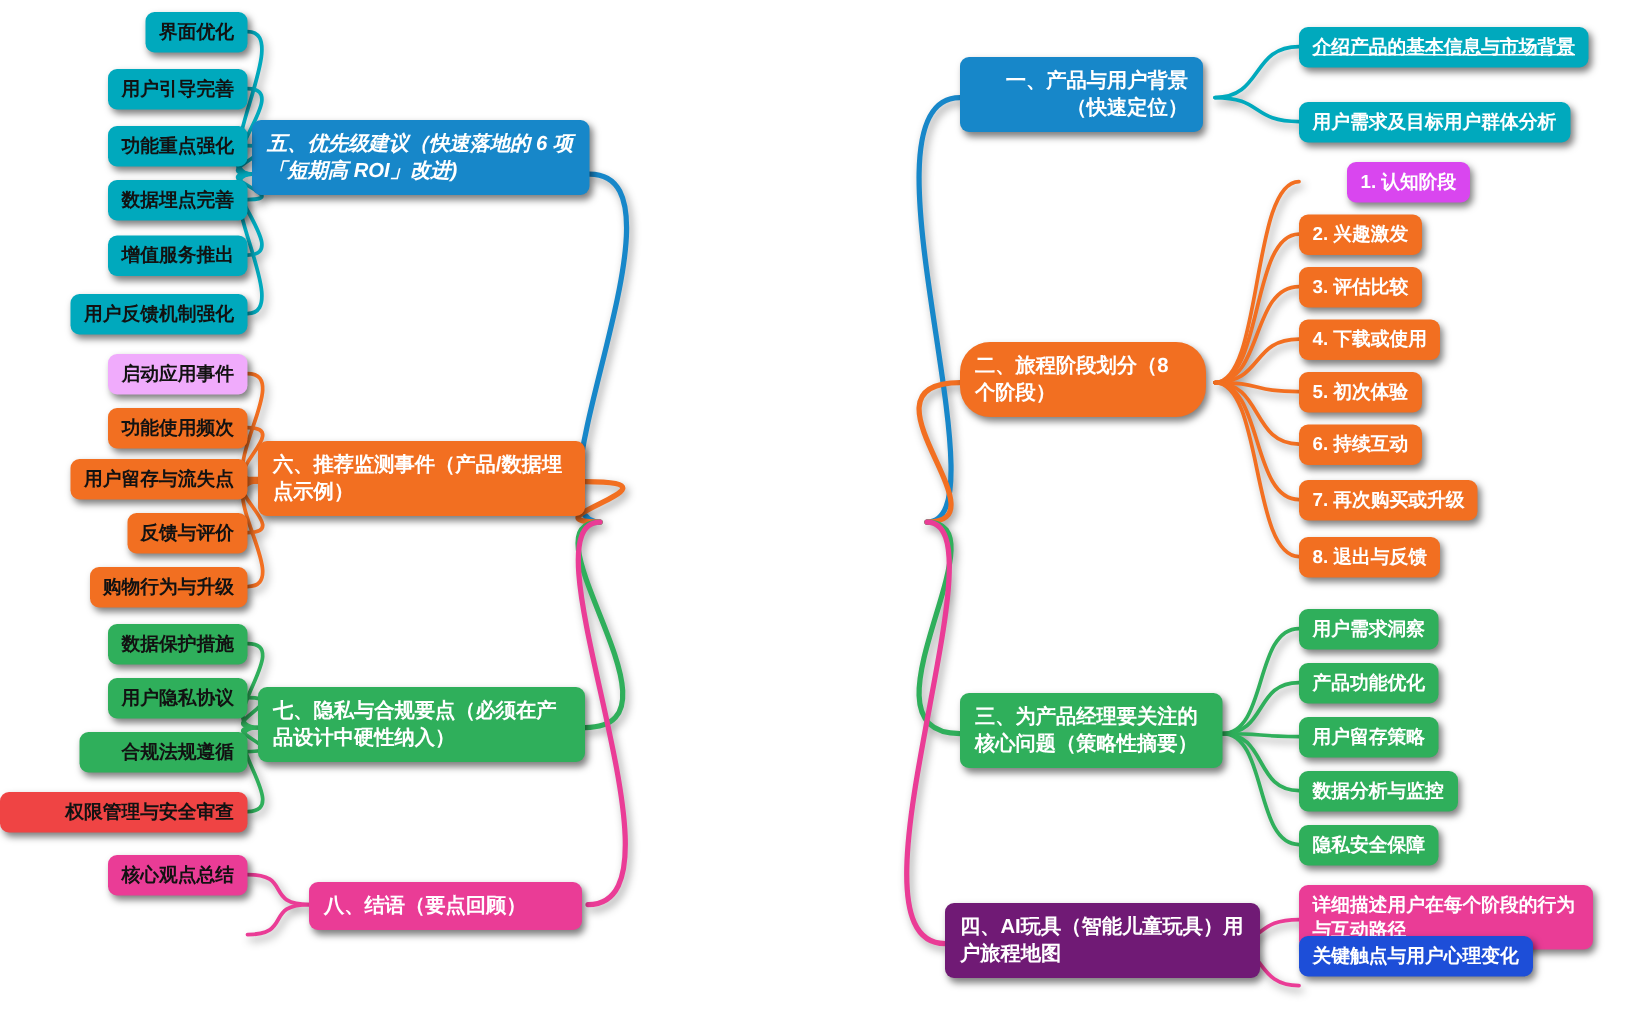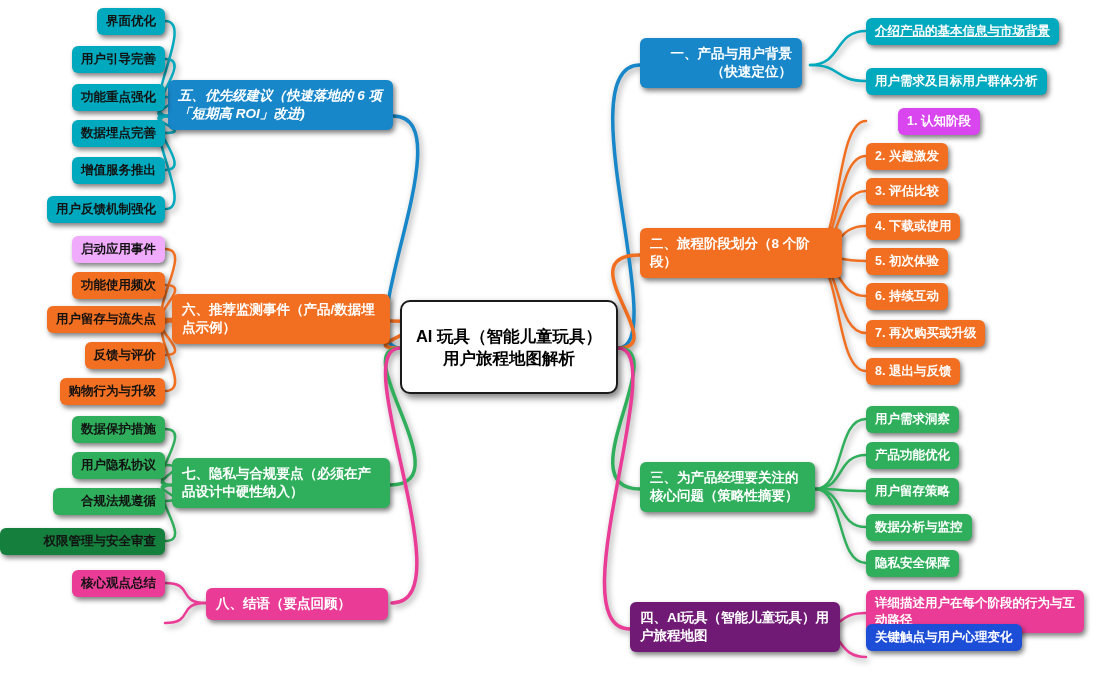--- a/index.html
+++ b/index.html
@@ -97,45 +97,44 @@
 
     <path class="lw2" d="M172,485 C140,485 197,429 165,429" stroke="#2FAF5B"></path>
     <path class="lw2" d="M172,485 C140,485 197,465 165,465" stroke="#2FAF5B"></path>
     <path class="lw2" d="M172,485 C140,485 197,501 165,501" stroke="#2FAF5B"></path>
     <path class="lw2" d="M172,485 C140,485 197,541 165,541" stroke="#2FAF5B"></path>
 
     <path class="lw2" d="M206,603 C176,603 195,583 165,583" stroke="#EA3C96"></path>
     <path class="lw2" d="M206,603 C176,603 195,623 165,623" stroke="#EA3C96"></path>
   </svg>
 
-  <div class="node root-node" style="left:400px;top:300px;width:218px;min-height:94px">AI 玩具（智能儿童玩具）用户旅程地图解析</div>
 
   <div class="node branch" style="left: 640px; top: 38px; width: 162px; background: rgb(23, 135, 201); text-align: right;">一、产品与用户背景（快速定位）</div>
   <div class="node child-r" style="left: 866px; top: 18px; background: rgb(0, 169, 189); text-decoration: underline;">介绍产品的基本信息与市场背景</div>
   <div class="node child-r" style="left: 866px; top: 68px; background: rgb(0, 169, 189);">用户需求及目标用户群体分析</div>
 
-  <div class="node branch" style="left: 640px; top: 228px; width: 202px; background: rgb(242, 111, 33);">二、旅程阶段划分（8 个阶段）</div>
+  <div class="node branch" style="left: 640px; top: 228px; width: 164px; background: rgb(242, 111, 33); border-radius: 20px;">二、旅程阶段划分（8 个阶段）</div>
   <div class="node child-r" style="left: 866px; top: 108px; background: #d946ef; margin-left: 32px;">1. 认知阶段</div>
   <div class="node child-r" style="left: 866px; top: 143px; background: rgb(242, 111, 33);">2. 兴趣激发</div>
   <div class="node child-r" style="left: 866px; top: 178px; background: rgb(242, 111, 33);">3. 评估比较</div>
   <div class="node child-r" style="left: 866px; top: 213px; background: rgb(242, 111, 33);">4. 下载或使用</div>
   <div class="node child-r" style="left: 866px; top: 248px; background: rgb(242, 111, 33);">5. 初次体验</div>
   <div class="node child-r" style="left: 866px; top: 283px; background: rgb(242, 111, 33);">6. 持续互动</div>
   <div class="node child-r" style="left: 866px; top: 320px; background: rgb(242, 111, 33);">7. 再次购买或升级</div>
   <div class="node child-r" style="left: 866px; top: 358px; background: rgb(242, 111, 33);">8. 退出与反馈</div>
 
   <div class="node branch" style="left: 640px; top: 462px; width: 175px; background: rgb(47, 175, 91);">三、为产品经理要关注的核心问题（策略性摘要）</div>
   <div class="node child-r" style="left: 866px; top: 406px; background: rgb(47, 175, 91);">用户需求洞察</div>
   <div class="node child-r" style="left: 866px; top: 442px; background: rgb(47, 175, 91);">产品功能优化</div>
   <div class="node child-r" style="left: 866px; top: 478px; background: rgb(47, 175, 91);">用户留存策略</div>
   <div class="node child-r" style="left: 866px; top: 514px; background: rgb(47, 175, 91);">数据分析与监控</div>
   <div class="node child-r" style="left: 866px; top: 550px; background: rgb(47, 175, 91);">隐私安全保障</div>
 
   <div class="node branch" style="left: 630px; top: 602px; width: 210px; background: #701a75;">四、AI玩具（智能儿童玩具）用户旅程地图</div>
-  <div class="node child-r multi" style="left: 866px; top: 590px; width: 218px; background: rgb(234, 60, 150);">详细描述用户在每个阶段的行为与互动路径</div>
+  <div class="node child-r multi" style="left: 866px; top: 590px; width: 196px; background: rgb(234, 60, 150);">详细描述用户在每个阶段的行为与互动路径</div>
   <div class="node child-r" style="left: 866px; top: 624px; background: #1d4ed8;">关键触点与用户心理变化</div>
 
   <div class="node branch" style="left: 168px; top: 80px; width: 225px; background: rgb(23, 135, 201); font-style: italic;">五、优先级建议（快速落地的 6 项「短期高 ROI」改进)</div>
   <div class="node child-l" style="right: 933px; top: 8px; background: rgb(0, 169, 189);">界面优化</div>
   <div class="node child-l" style="right: 933px; top: 46px; background: rgb(0, 169, 189);">用户引导完善</div>
   <div class="node child-l" style="right: 933px; top: 84px; background: rgb(0, 169, 189);">功能重点强化</div>
   <div class="node child-l" style="right: 933px; top: 120px; background: rgb(0, 169, 189);">数据埋点完善</div>
   <div class="node child-l" style="right: 933px; top: 157px; background: rgb(0, 169, 189);">增值服务推出</div>
   <div class="node child-l" style="right: 933px; top: 196px; background: rgb(0, 169, 189);">用户反馈机制强化</div>
 
@@ -143,18 +142,18 @@
   <div class="node child-l" style="right: 933px; top: 236px; background: #f0abfc;">启动应用事件</div>
   <div class="node child-l" style="right: 933px; top: 272px; background: rgb(242, 111, 33);">功能使用频次</div>
   <div class="node child-l" style="right: 933px; top: 306px; background: rgb(242, 111, 33);">用户留存与流失点</div>
   <div class="node child-l" style="right: 933px; top: 342px; background: rgb(242, 111, 33);">反馈与评价</div>
   <div class="node child-l" style="right: 933px; top: 378px; background: rgb(242, 111, 33);">购物行为与升级</div>
 
   <div class="node branch" style="left: 172px; top: 458px; width: 218px; background: rgb(47, 175, 91);">七、隐私与合规要点（必须在产品设计中硬性纳入）</div>
   <div class="node child-l" style="right: 933px; top: 416px; background: rgb(47, 175, 91);">数据保护措施</div>
   <div class="node child-l" style="right: 933px; top: 452px; background: rgb(47, 175, 91);">用户隐私协议</div>
   <div class="node child-l" style="right: 933px; top: 488px; background: rgb(47, 175, 91); padding-left: 28px;">合规法规遵循</div>
-  <div class="node child-l" style="right: 933px; top: 528px; background: #15803d; padding-left: 44px;">权限管理与安全审查</div>
+  <div class="node child-l" style="right: 933px; top: 528px; background: #ef4444; padding-left: 44px;">权限管理与安全审查</div>
 
   <div class="node branch" style="left: 206px; top: 588px; width: 182px; background: rgb(234, 60, 150);">八、结语（要点回顾）</div>
   <div class="node child-l" style="right: 933px; top: 570px; background: rgb(234, 60, 150);">核心观点总结</div>
 
 </div>
 
 </body></html>

